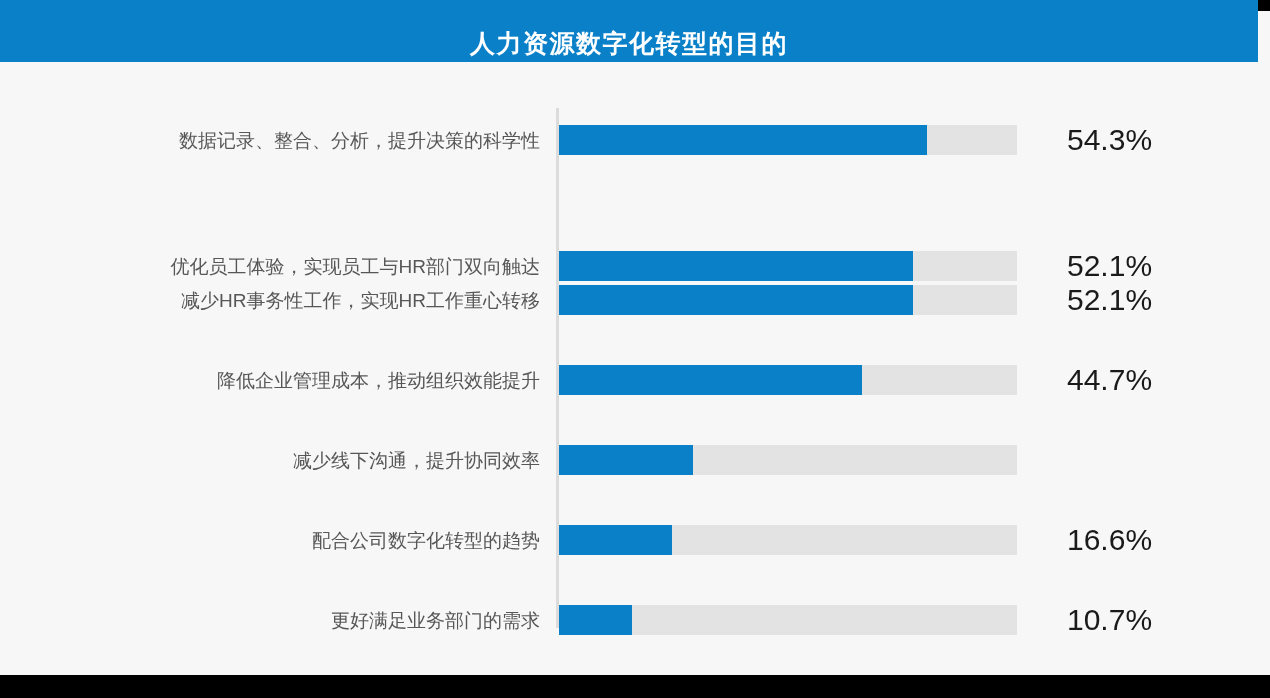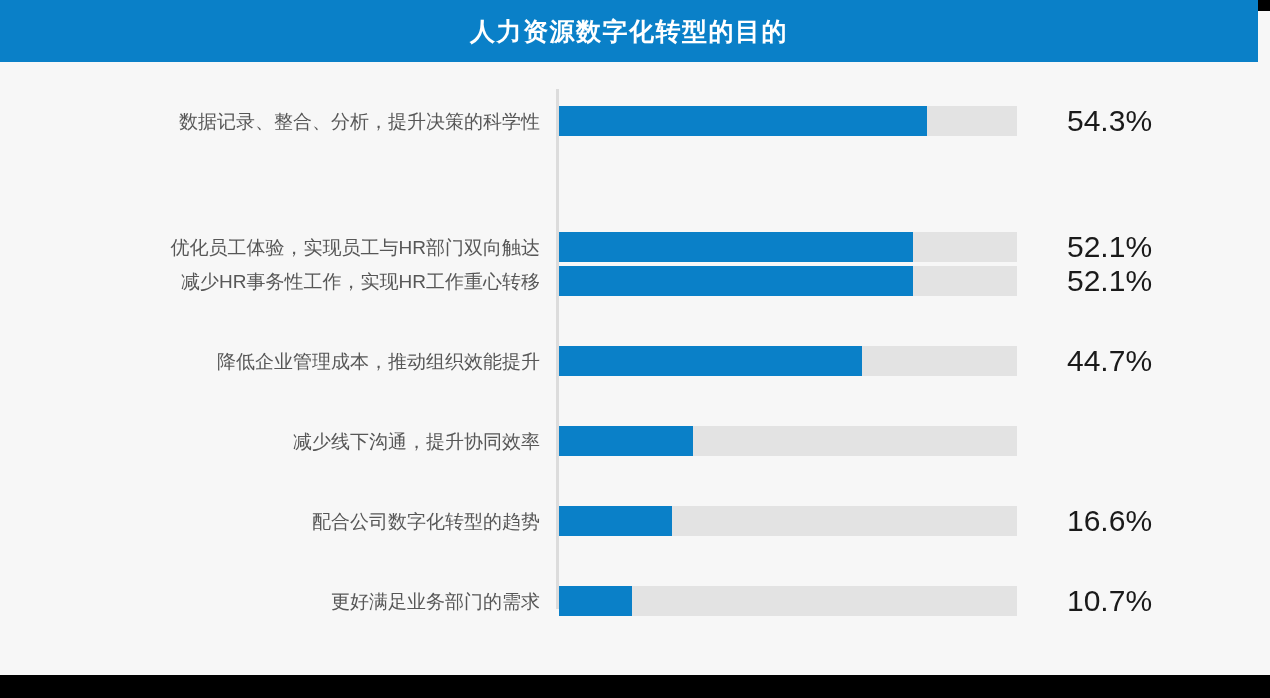--- a/index.html
+++ b/index.html
@@ -30,21 +30,21 @@
     position: absolute;
     left: 0;
     top: 0;
     width: 1258px;
     height: 62px;
     background: #0a80c8;
   }
   #header-title {
     position: absolute;
     left: 0;
-    top: 0;
+    top: 12px;
     width: 1258px;
     height: 62px;
     display: flex;
     align-items: center;
     justify-content: center;
     color: #ffffff;
     font-size: 25px;
     font-weight: bold;
     letter-spacing: 1.5px;
     white-space: nowrap;
@@ -74,21 +74,21 @@
     bottom: 0;
     width: 1270px;
     height: 23px;
     background: #000000;
   }
 
   
   #chart {
     position: absolute;
     left: 0;
-    top: 51px;
+    top: 70px;
     width: 1270px;
     height: 613px;
   }
 
   #axis-line {
     position: absolute;
     left: 556px;
     top: 38px;
     width: 3px;
     height: 520px;

